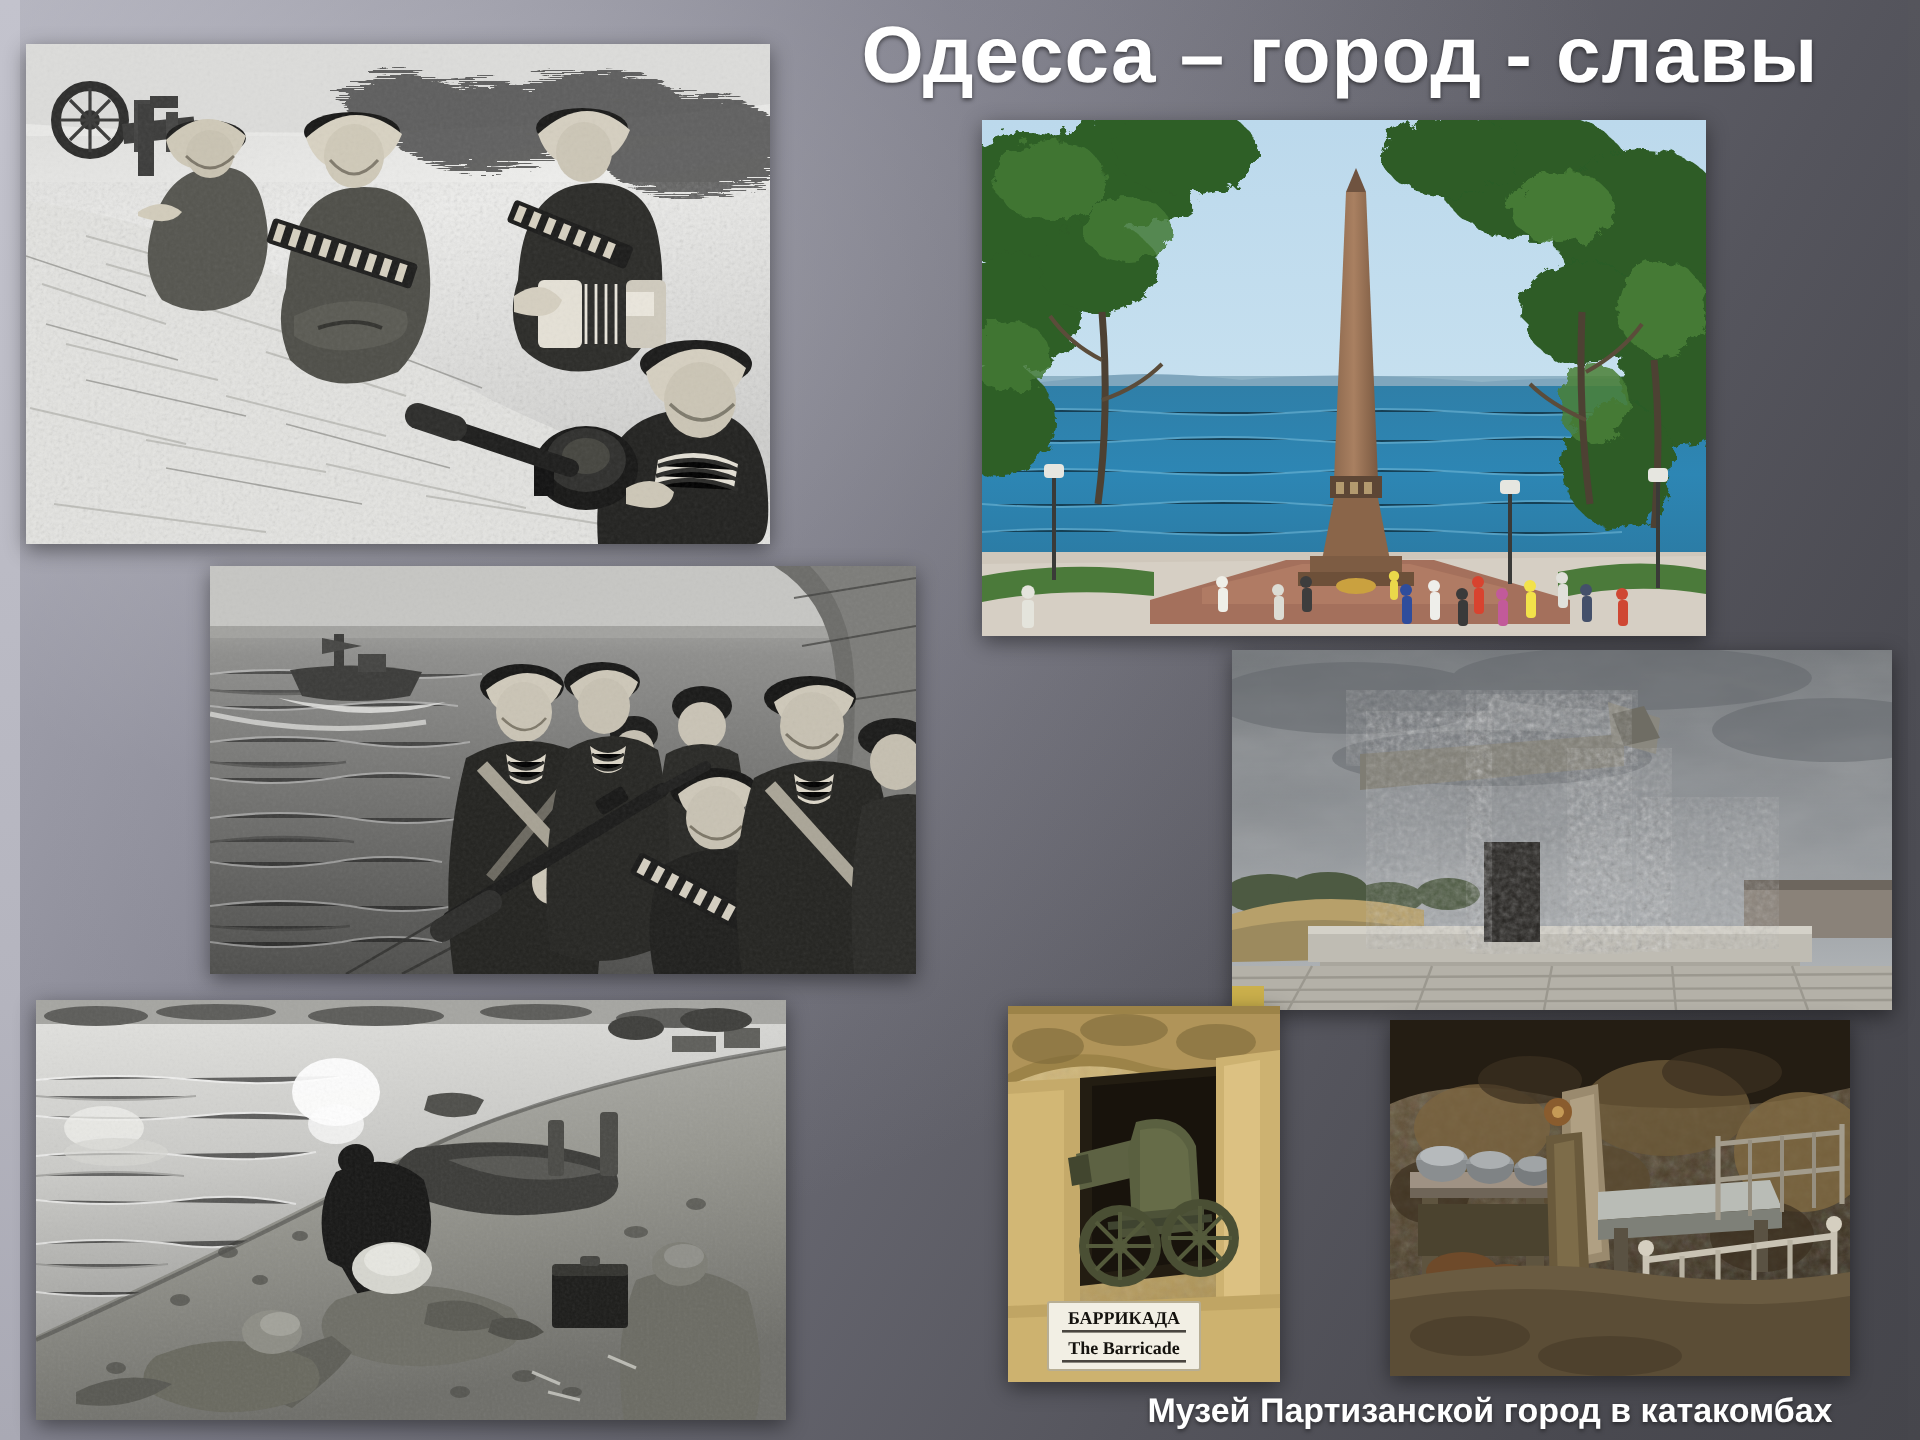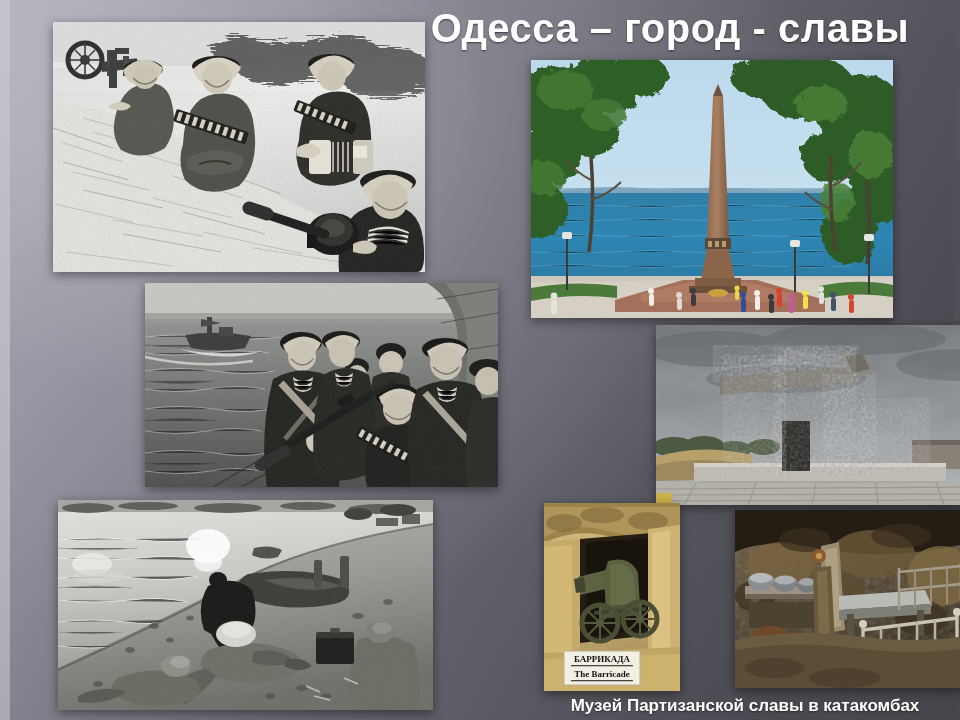--- a/index.html
+++ b/index.html
@@ -20,21 +20,20 @@
     background:linear-gradient(180deg,#c3c3cd 0%,#bcbcc6 35%,#b4b4be 70%,#a9a9b4 100%);
   }
   .edge-strip.right{left:auto;right:0;width:6px;
     background:linear-gradient(180deg,#55555c 0%,#4c4c53 60%,#46464c 100%);}
 
   
   .photo{
     position:absolute;overflow:hidden;
     box-shadow:0 3px 10px rgba(0,0,0,.45);
     background:#777;
-    margin-left:40px;
   }
   .photo > .inner{position:absolute;inset:0;overflow:hidden;}
   .photo svg{display:block;width:100%;height:100%;}
 
   
   #title-bar{
     position:absolute;left:390px;top:2px;width:560px;height:52px;
     display:flex;align-items:center;justify-content:center;
   }
   #title-text{
@@ -1053,16 +1052,16 @@
         </g>
       </svg>
     </div>
   </div>
 
   <div id="title-bar">
     <div id="title-text">Одесса – город - славы</div>
   </div>
 
   <div id="caption">
-    <div id="caption-text">Музей Партизанской славы в катакомбах</div>
+    <div id="caption-text">Музей Партизанской город в катакомбах</div>
   </div>
 
 </div>
 
 </body></html>

